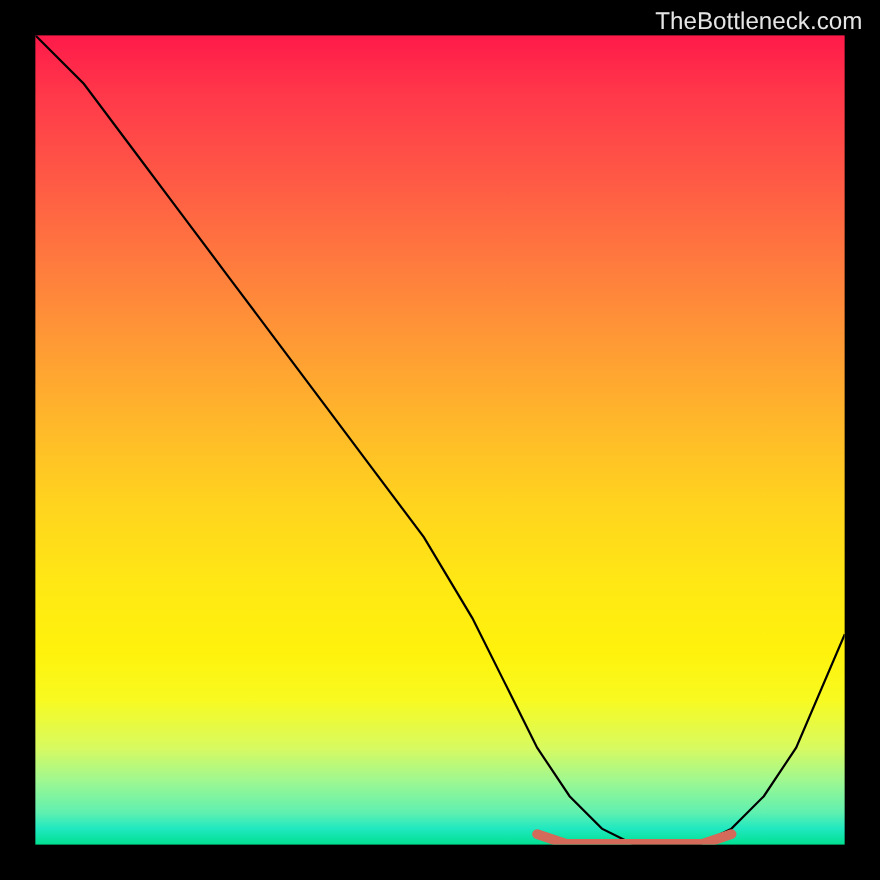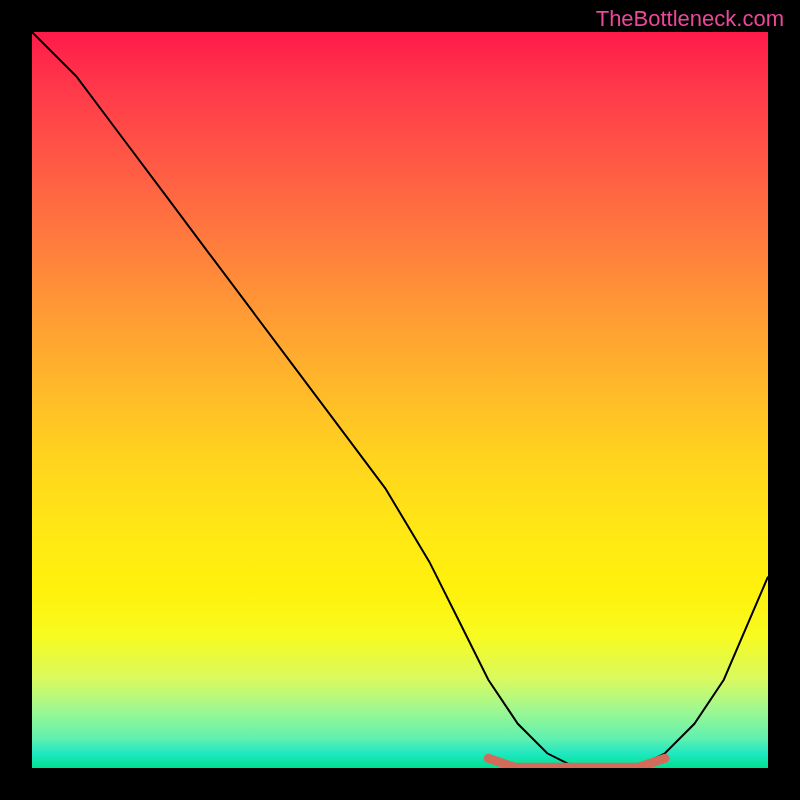--- a/index.html
+++ b/index.html
@@ -7,21 +7,21 @@
     width: 800px;
     height: 800px;
     background: #000;
     position: relative;
     font-family: Arial, sans-serif;
   }
   .watermark {
     position: absolute;
     top: 6px;
     right: 16px;
-    color: #ec4899;
+    color: #e5e5e5;
     font-size: 22px;
     font-weight: 500;
     z-index: 10;
   }
   .plot-area {
     position: absolute;
     left: 32px;
     top: 32px;
     width: 736px;
     height: 736px;

